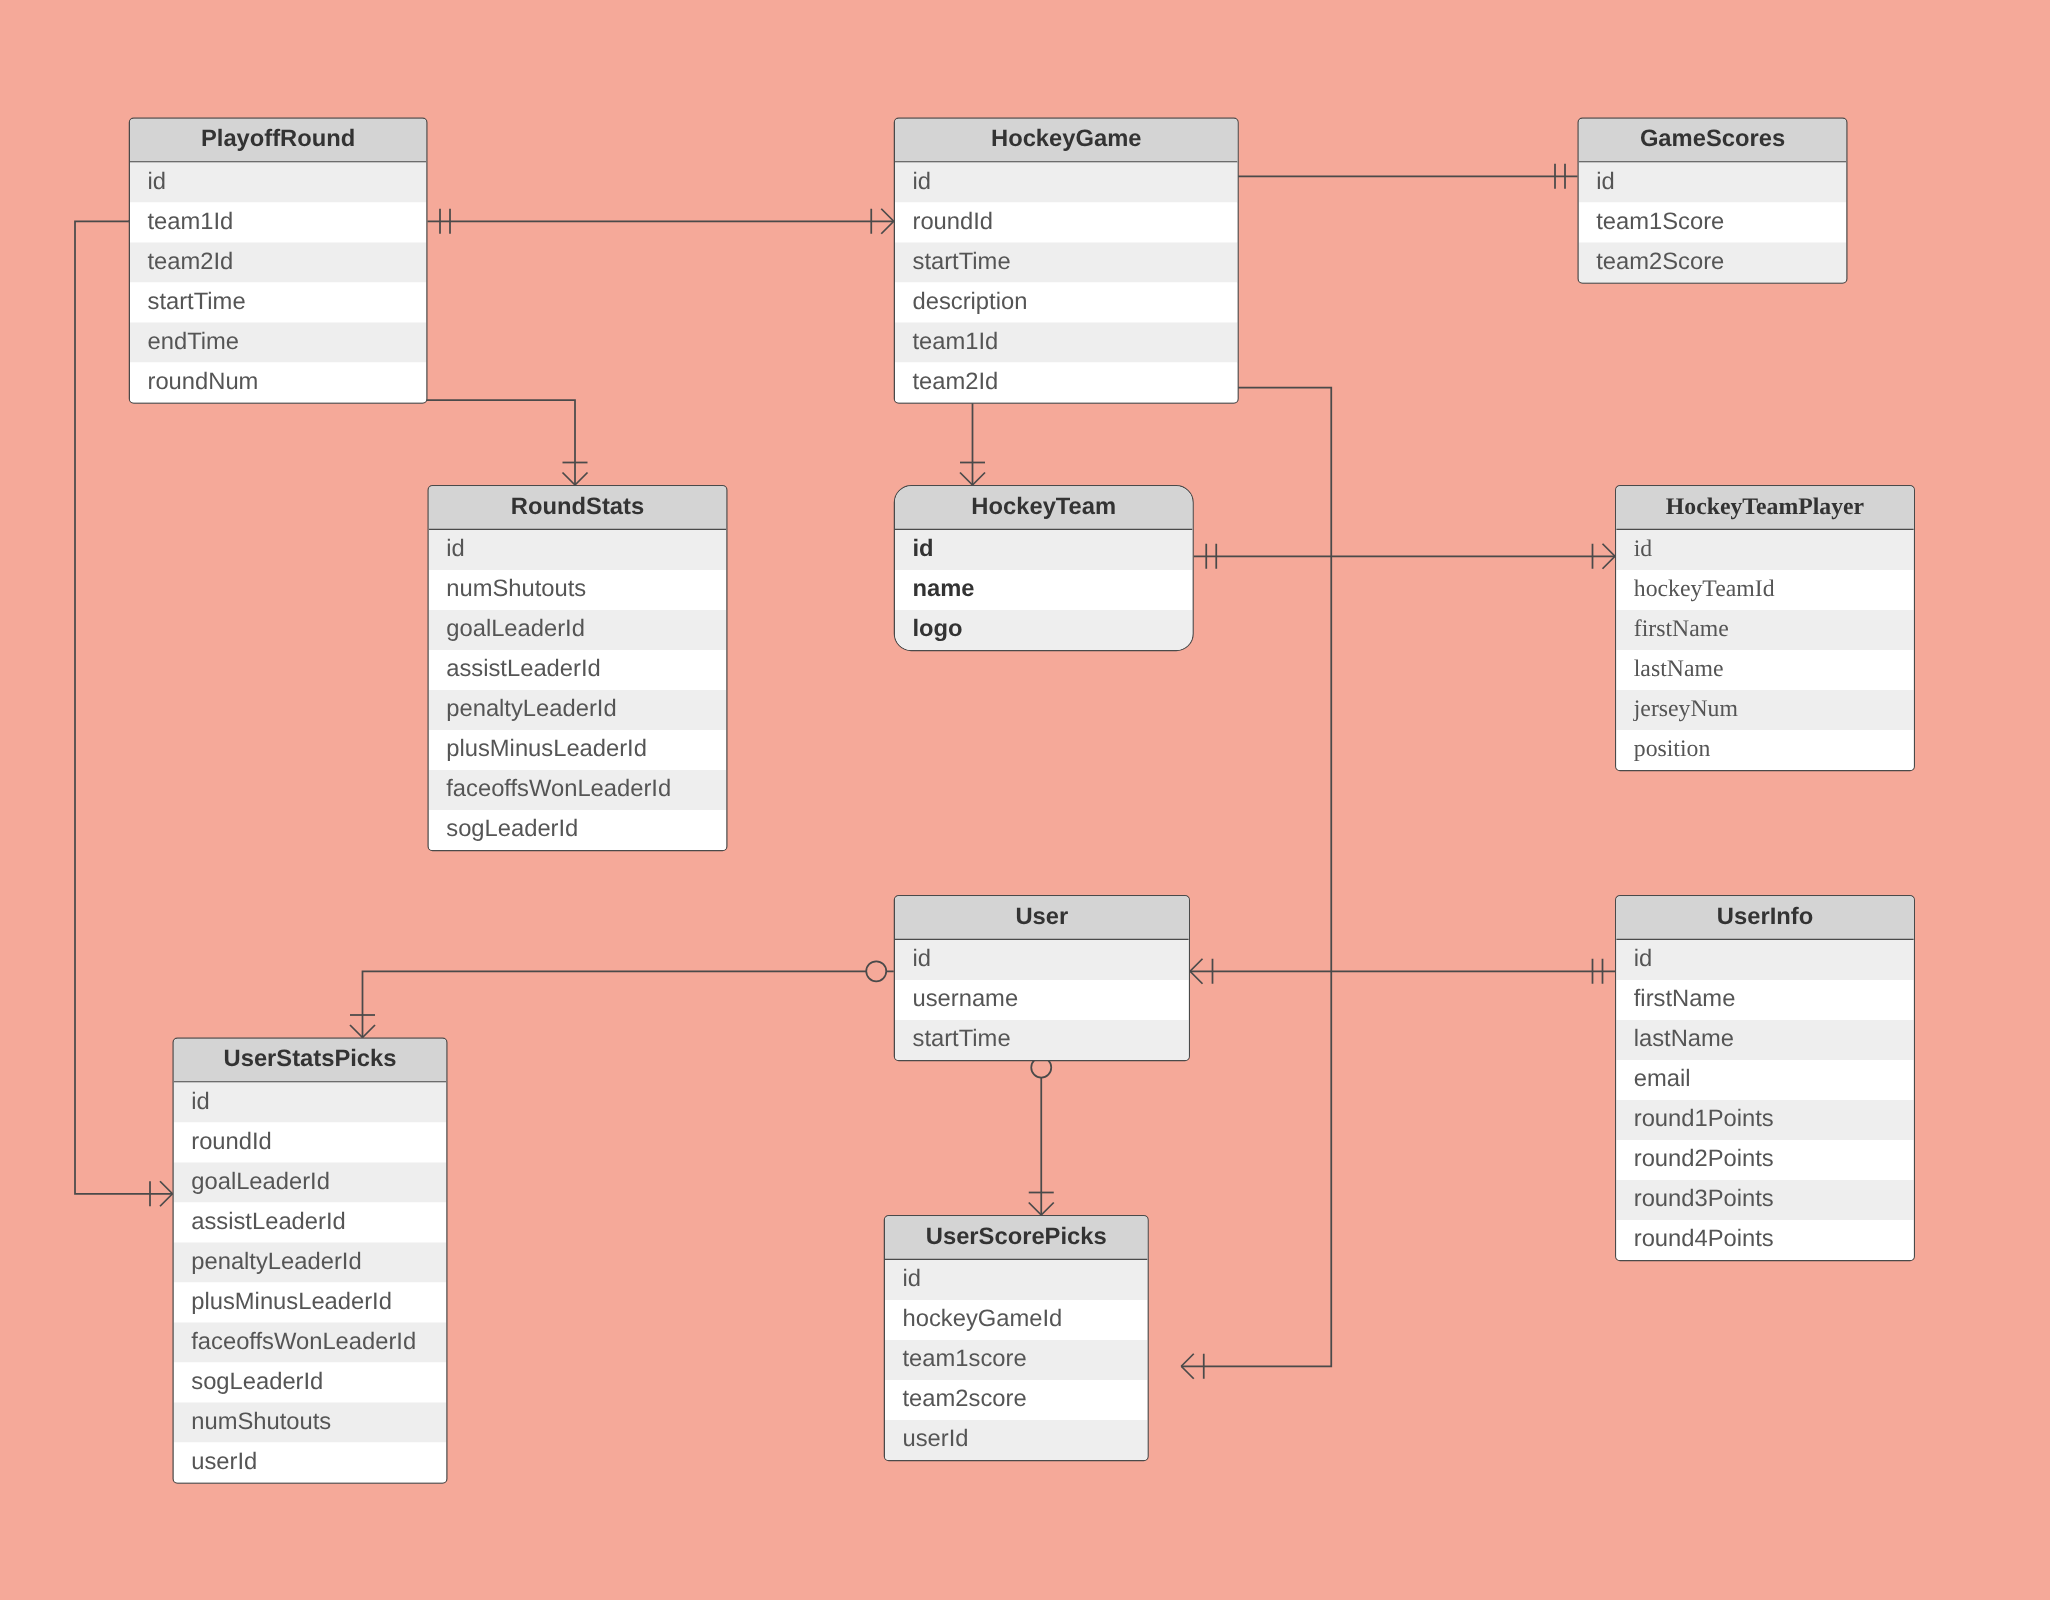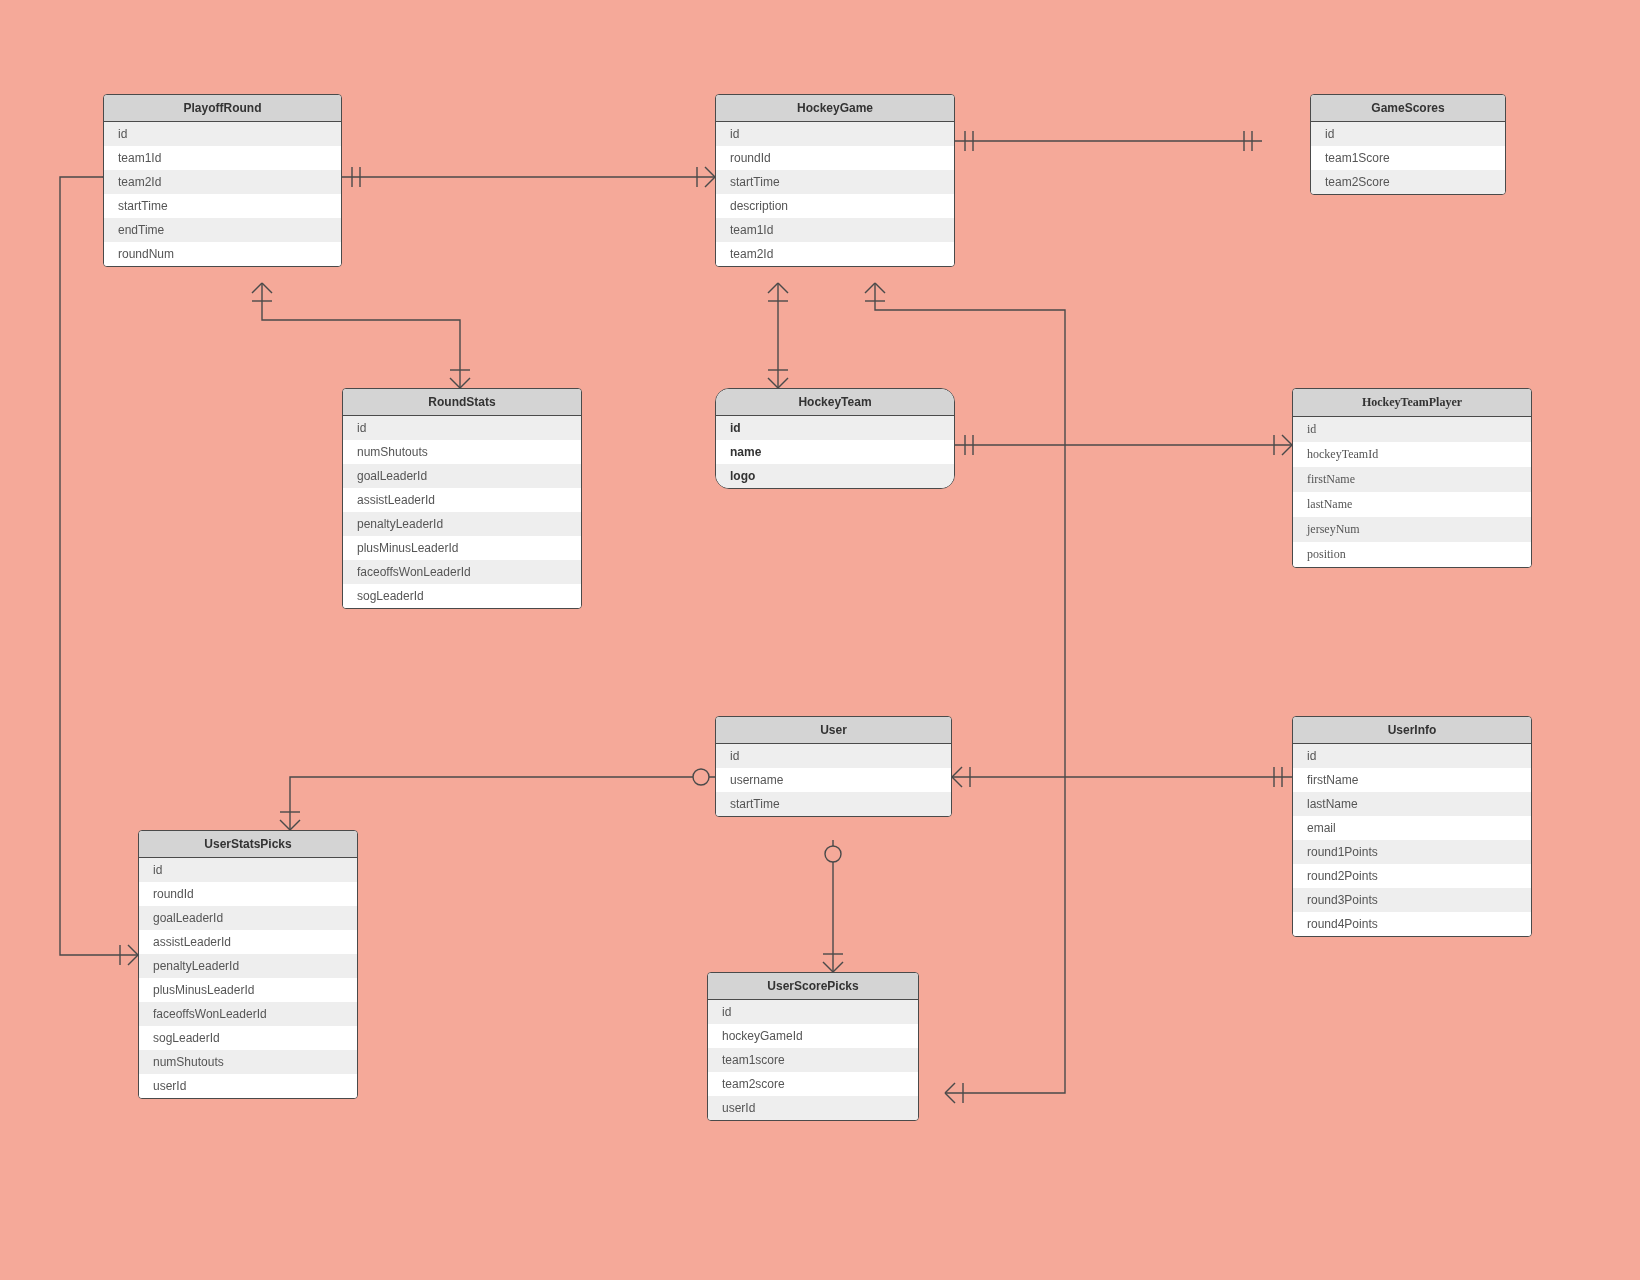--- a/index.html
+++ b/index.html
@@ -10,21 +10,21 @@
     height: 1280px;
     position: relative;
     overflow: hidden;
   }
   .entity {
     position: absolute;
     border: 1px solid #4a4a4a;
     background: #fff;
     border-radius: 4px;
     overflow: hidden;
-    font-size: 12px;
+    font-size: 19px;
   }
   .entity-header {
     background: #d4d4d4;
     font-weight: 700;
     padding: 6px 14px;
     text-align: center;
     border-bottom: 1px solid #4a4a4a;
     color: #333;
   }
   .entity-row {
@@ -130,33 +130,33 @@
   <div class="entity-body">
       <div class="entity-row">id</div>
       <div class="entity-row">team1Id</div>
       <div class="entity-row">team2Id</div>
       <div class="entity-row">startTime</div>
       <div class="entity-row">endTime</div>
       <div class="entity-row">roundNum</div>
     </div>
 </div>
 
-<div class="entity" style="left:715px; top:94px; width:240px;">
+<div class="entity" style="left:715px; top:94px; width:276px;">
   <div class="entity-header">HockeyGame</div>
   <div class="entity-body">
       <div class="entity-row">id</div>
       <div class="entity-row">roundId</div>
       <div class="entity-row">startTime</div>
       <div class="entity-row">description</div>
       <div class="entity-row">team1Id</div>
       <div class="entity-row">team2Id</div>
     </div>
 </div>
 
-<div class="entity" style="left:1310px; top:94px; width:196px;">
+<div class="entity" style="left:1262px; top:94px; width:216px;">
   <div class="entity-header">GameScores</div>
   <div class="entity-body">
       <div class="entity-row">id</div>
       <div class="entity-row">team1Score</div>
       <div class="entity-row">team2Score</div>
     </div>
 </div>
 
 <div class="entity" style="left:342px; top:388px; width:240px;">
   <div class="entity-header">RoundStats</div>

